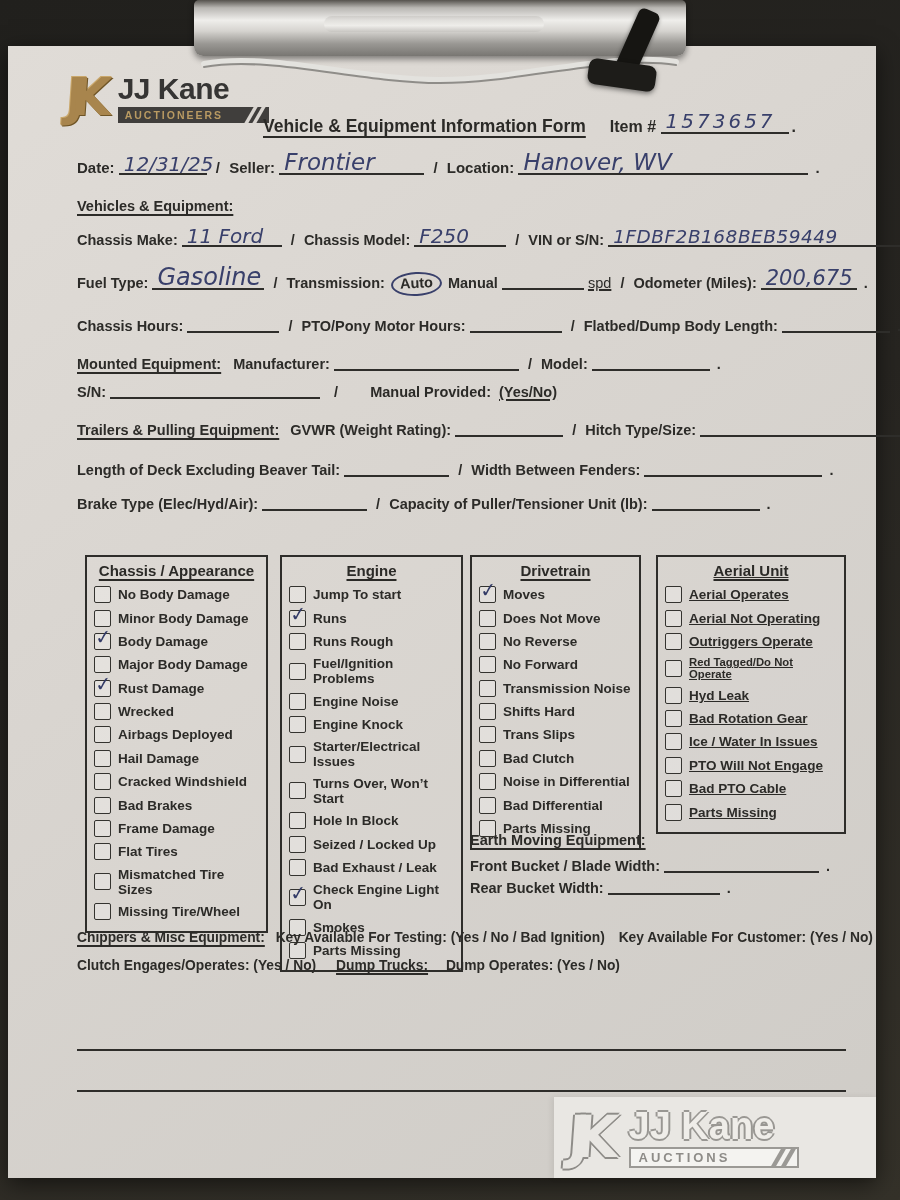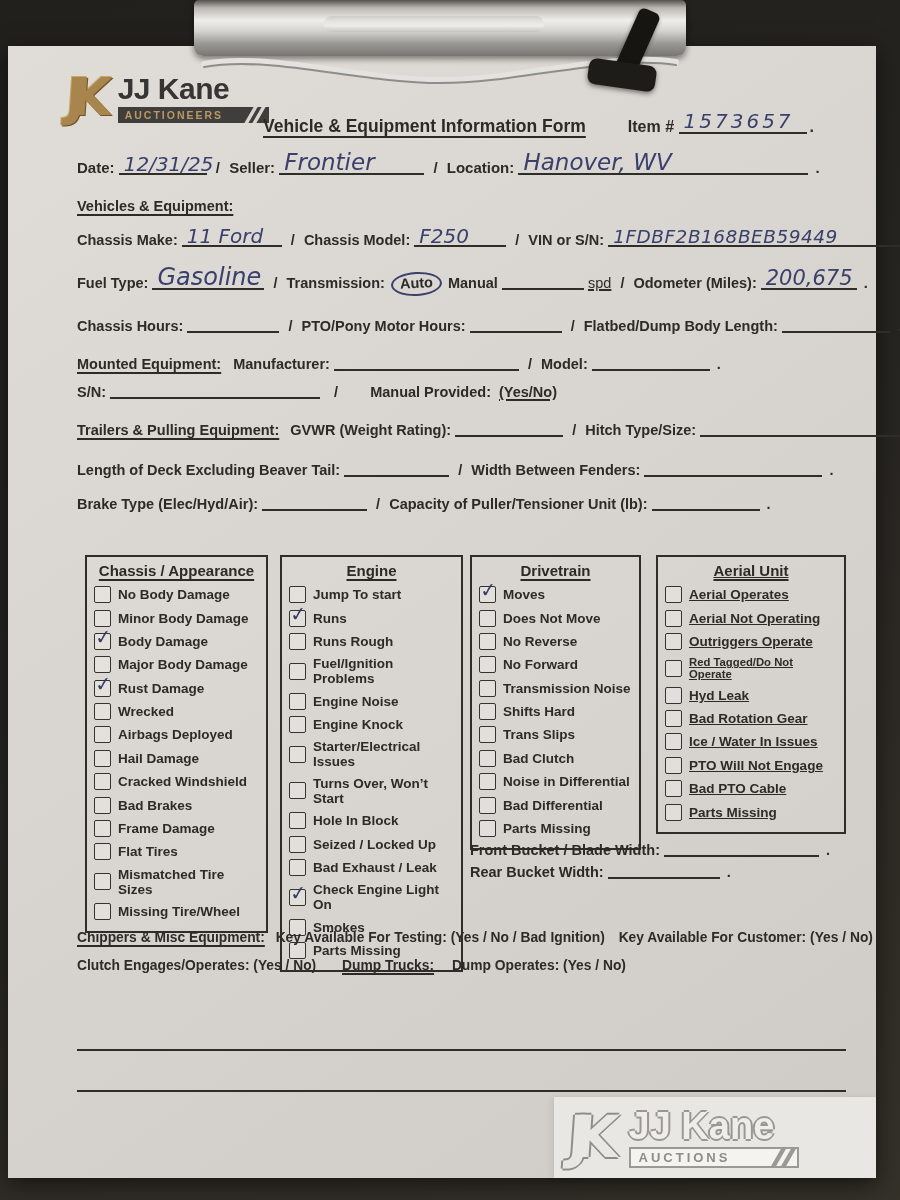--- a/index.html
+++ b/index.html
@@ -58,21 +58,21 @@
   .logo-text{display:flex;flex-direction:column;margin-left:2px;}
   .logo-name{font-weight:800;font-size:30px;line-height:1;color:#363534;letter-spacing:-.5px;}
   .logo-bar{
     margin-top:3px;background:#403e3c;color:#b99a62;font-size:10.5px;font-weight:700;
     letter-spacing:2px;padding:2px 26px 2px 7px;position:relative;width:118px;
   }
   .logo-bar::after{content:"";position:absolute;right:8px;top:0;bottom:0;width:4px;background:#d9d5d0;transform:skewX(-30deg);}
   .logo-bar::before{content:"";position:absolute;right:16px;top:0;bottom:0;width:4px;background:#d9d5d0;transform:skewX(-30deg);}
   .title-row{position:absolute;left:255px;top:70px;white-space:nowrap;}
   .form-title{font-size:17.5px;font-weight:800;text-decoration:underline;text-decoration-thickness:2px;text-underline-offset:4px;}
-  .item-label{font-size:16px;font-weight:800;margin-left:42px;}
+  .item-label{font-size:16px;font-weight:800;margin-left:24px;}
   .hand-big{font-size:20px;letter-spacing:3px;}
   .hand-med{font-size:20px;}
   .hand-sm{font-size:18.5px;letter-spacing:.5px;}
   
   .boxes{position:absolute;top:467px;left:77px;display:flex;align-items:flex-start;margin-top:42px;}
   .box{border:2.2px solid #2e2d2a;background:rgba(255,255,255,.06);padding:5px 7px 8px 7px;box-sizing:border-box;}
   .box1{width:183px;}
   .box2{width:183px;margin-left:12px;}
   .box3{width:171px;margin-left:7px;}
   .box4{width:190px;margin-left:15px;text-decoration:underline;}
@@ -477,40 +477,41 @@
           </div>
           <div class="chk-row">
             <span class="chk"></span>
             <span class="chk-label">Parts Missing</span>
           </div>
         </div>
     </div>
   </div>
 
   <div class="earth">
+    <div><span class="u-head">Earth Moving Equipment:</span></div>
     <div style="margin-top:8px;">
       <span>Front Bucket / Blade Width:</span>
       <span class="blank" style="width:155px;"></span>
       <span class="dot">.</span>
     </div>
     <div>
       <span>Rear Bucket Width:</span>
       <span class="blank" style="width:112px;"></span>
       <span class="dot">.</span>
     </div>
   </div>
 
   <div class="row" style="top:884px;font-size:13.8px;">
     <span class="u-head">Chippers &amp; Misc Equipment:</span>
     <span style="padding-left:7px;">Key Available For Testing: (Yes / No / Bad Ignition)</span>
     <span style="padding-left:10px;">Key Available For Customer: (Yes / No)</span>
   </div>
   <div class="row" style="top:912px;font-size:13.8px;">
     <span>Clutch Engages/Operates: (Yes / No)</span>
-    <span class="u-head" style="margin-left:22px;">Dump Trucks:</span>
+    <span class="u-head" style="margin-left:16px;">Dump Trucks:</span>
     <span style="padding-left:14px;">Dump Operates: (Yes / No)</span>
   </div>
 
   <div class="notes-line" style="top:1003px;"></div>
   <div class="notes-line" style="top:1044px;"></div>
 
   <div class="footer-band">
     <div class="foot-mono">JK</div>
     <div class="foot-text">
       <div class="foot-name">JJ Kane</div>

